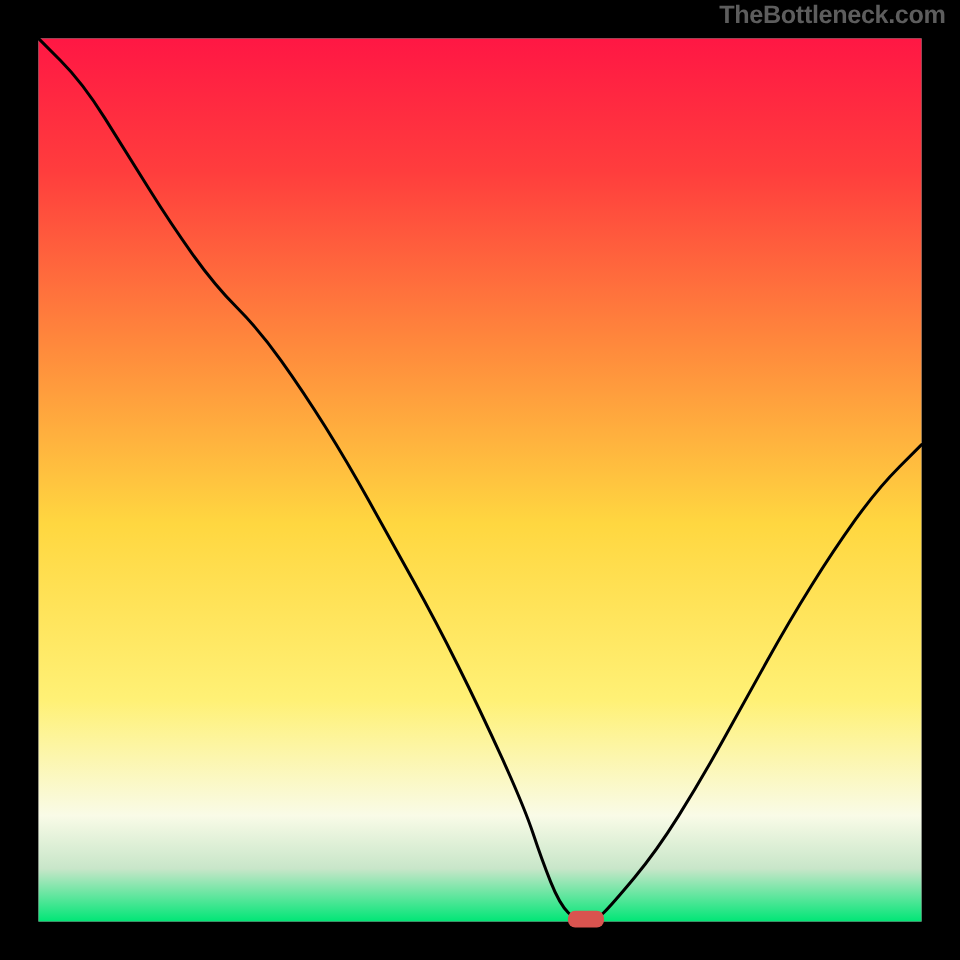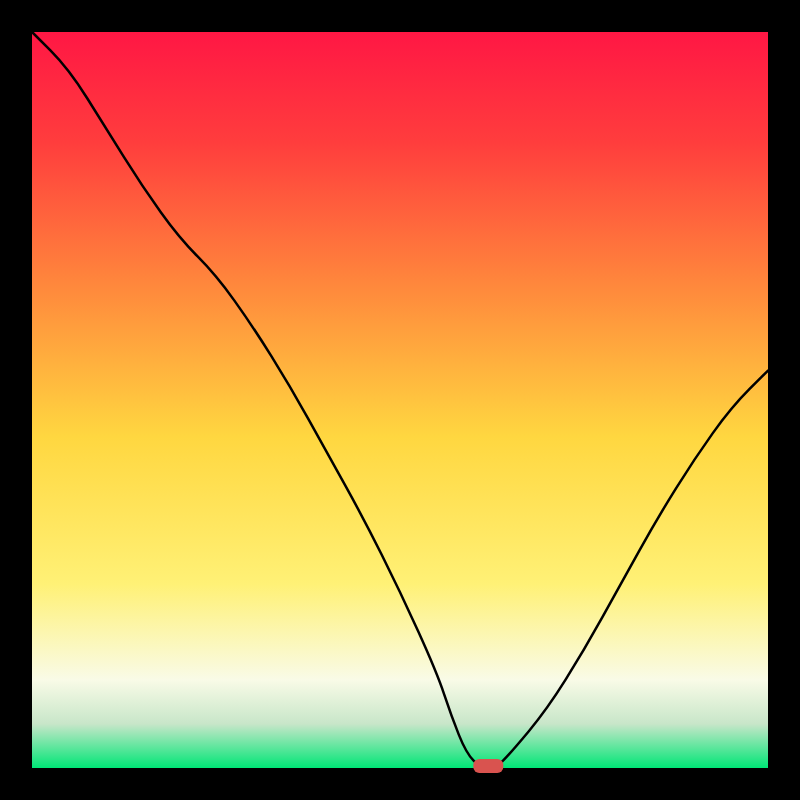--- a/index.html
+++ b/index.html
@@ -24,20 +24,21 @@
     z-index: 10;
   }
   svg {
     display: block;
   }
 </style>
 </head>
 <body>
 
 <div class="container">
+  <div class="watermark">TheBottleneck.com</div>
 
   <svg width="800" height="800" viewBox="0 0 800 800">
     <defs>
       <linearGradient id="bg-grad" x1="0" y1="0" x2="0" y2="1">
         <stop id="g0" offset="0%" stop-color="#ff1744"></stop>
         <stop id="g1" offset="15%" stop-color="#ff3d3d"></stop>
         <stop id="g2" offset="35%" stop-color="#ff8a3c"></stop>
         <stop id="g3" offset="55%" stop-color="#ffd740"></stop>
         <stop id="g4" offset="75%" stop-color="#fff176"></stop>
         <stop id="g5" offset="88%" stop-color="#f9fbe7"></stop>

